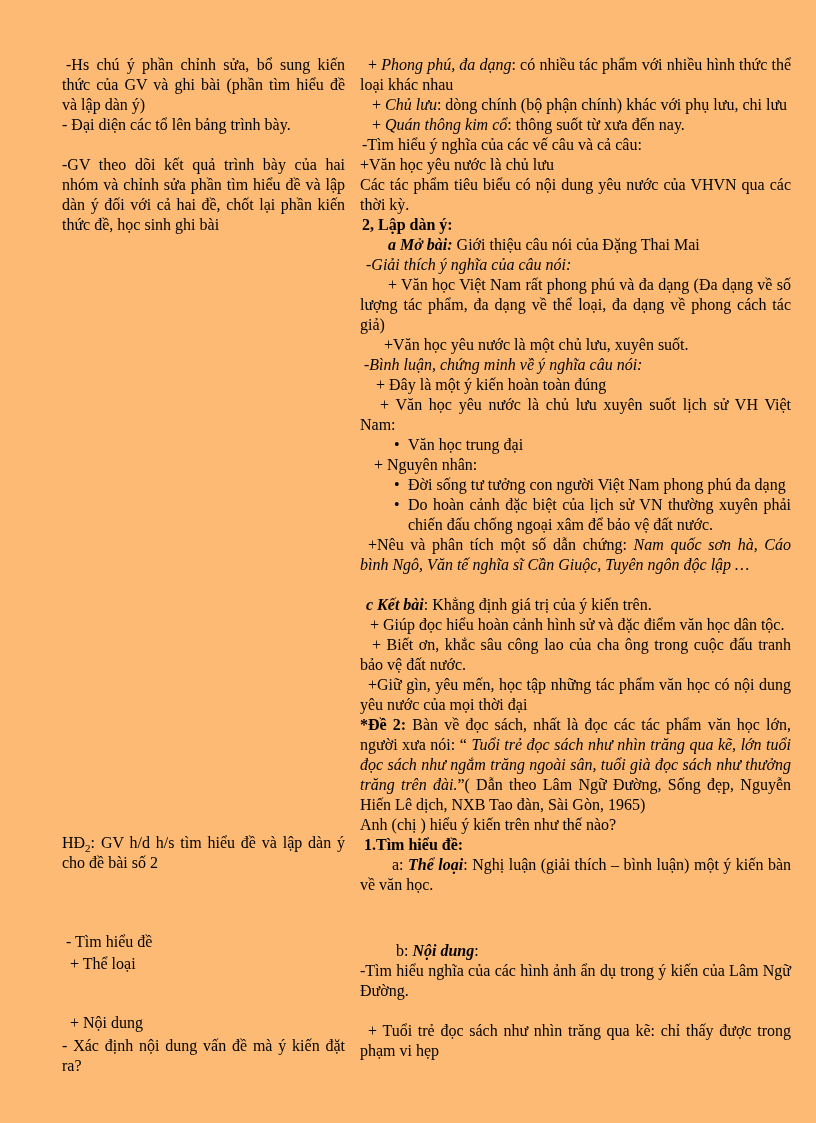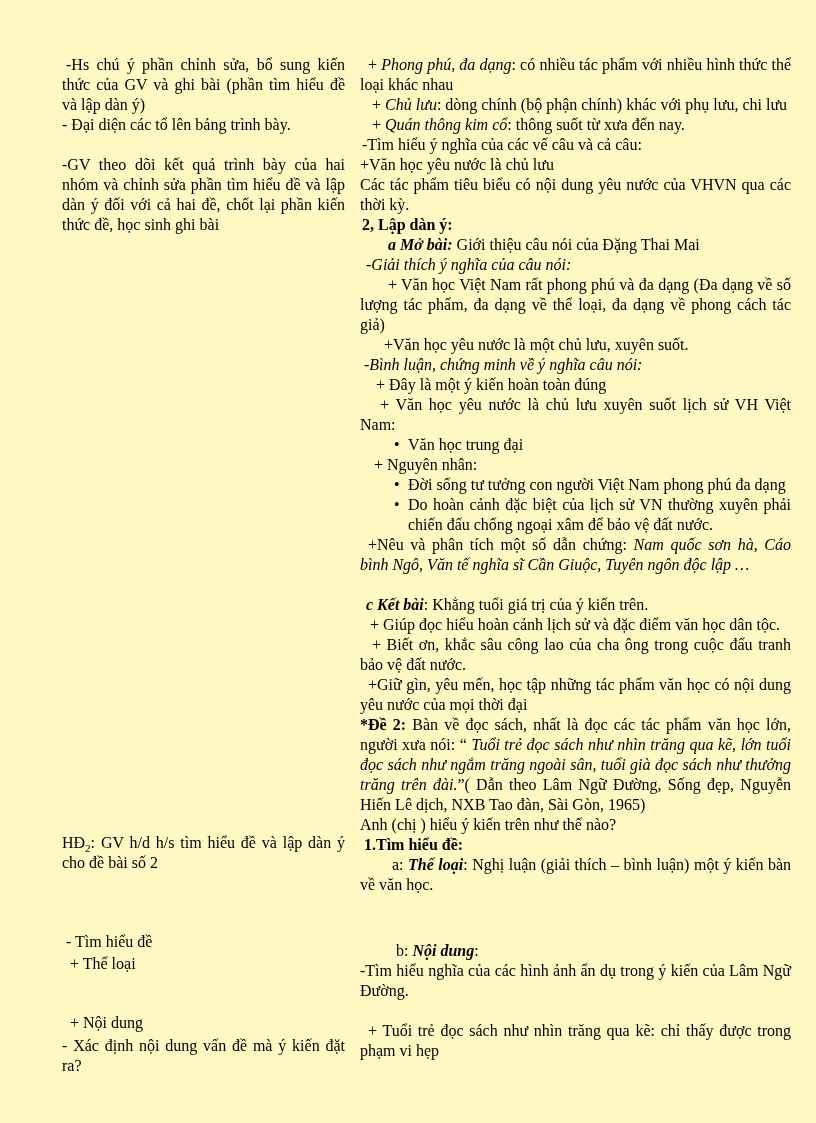--- a/index.html
+++ b/index.html
@@ -1,19 +1,19 @@
 <!DOCTYPE html>
 <html><head>
 <meta charset="utf-8">
 <style>
   html,body{margin:0;padding:0;background:#ffffff;}
   .page{
     position:relative;
     width:816px;height:1123px;
-    background:#fef9c3;
+    background:#fdba74;
     color:#000;
     font-family:"Liberation Serif","DejaVu Serif",serif;
     font-size:16px;line-height:20px;
     overflow:hidden;
   }
   .col{position:absolute;top:55px;}
   .col-left{left:62px;width:283px;}
   .col-right{left:360px;width:431px;}
   .p{margin:0;text-align:justify;}
   .i{font-style:italic;}
@@ -65,22 +65,22 @@
     <p class="p ti28">+ Văn học Việt Nam rất phong phú và đa dạng (Đa dạng về số lượng tác phẩm, đa dạng về thể loại, đa dạng về phong cách tác giả)</p>
     <p class="p ti24">+Văn học yêu nước là một chủ lưu, xuyên suốt.</p>
     <p class="p i ti4">-Bình luận, chứng minh về ý nghĩa câu nói:</p>
     <p class="p ti16">+ Đây là một ý kiến hoàn toàn đúng</p>
     <p class="p ti20">+ Văn học yêu nước là chủ lưu xuyên suốt lịch sử VH Việt Nam:</p>
     <p class="li"><span class="bullet">•</span><span>Văn học trung đại</span></p>
     <p class="p ti14">+ Nguyên nhân:</p>
     <p class="li"><span class="bullet">•</span><span>Đời sống tư tưởng con người Việt Nam phong phú đa dạng</span></p>
     <p class="li"><span class="bullet">•</span><span>Do hoàn cảnh đặc biệt của lịch sử VN thường xuyên phải chiến đấu chống ngoại xâm để bảo vệ đất nước.</span></p>
     <p class="p ti8"><span>+Nêu và phân tích một số dẫn chứng: </span><span class="i">Nam quốc sơn hà, Cáo bình Ngô, Văn tế nghĩa sĩ Cần Giuộc, Tuyên ngôn độc lập …</span></p>
-    <p class="p ti6 mt20"><span class="bi u">c Kết bài</span><span>: Khẳng tuổi giá trị của ý kiến trên.</span></p>
-    <p class="p ti10">+ Giúp đọc hiểu hoàn cảnh lịch sử và đặc điểm văn học dân tộc.</p>
+    <p class="p ti6 mt20"><span class="bi u">c Kết bài</span><span>: Khẳng định giá trị của ý kiến trên.</span></p>
+    <p class="p ti10">+ Giúp đọc hiểu hoàn cảnh hình sử và đặc điểm văn học dân tộc.</p>
     <p class="p ti12">+ Biết ơn, khắc sâu công lao của cha ông trong cuộc đấu tranh bảo vệ đất nước.</p>
     <p class="p ti8">+Giữ gìn, yêu mến, học tập những tác phẩm văn học có nội dung yêu nước của mọi thời đại</p>
     <p class="p"><span class="b">*</span><span class="b u">Đề 2:</span><span> Bàn về đọc sách, nhất là đọc các tác phẩm văn học lớn, người xưa nói: “ </span><span class="i">Tuổi trẻ đọc sách như nhìn trăng qua kẽ, lớn tuổi đọc sách như ngắm trăng ngoài sân, tuổi già đọc sách như thưởng trăng trên đài.</span><span>”( Dẫn theo Lâm Ngữ Đường, Sống đẹp, Nguyễn Hiến Lê dịch, NXB Tao đàn, Sài Gòn, 1965)</span></p>
     <p class="p">Anh (chị ) hiểu ý kiến trên như thế nào?</p>
     <p class="p b u ti4">1.Tìm hiểu đề:</p>
     <p class="p ti32"><span class="u">a: </span><span class="bi u">Thể loại</span><span>: Nghị luận (giải thích – bình luận) một ý kiến bàn về văn học.</span></p>
     <p class="p ti36"><span class="u">b: </span><span class="bi u">Nội dung</span><span>:</span></p>
     <p class="p">-Tìm hiểu nghĩa của các hình ảnh ẩn dụ trong ý kiến của Lâm Ngữ Đường.</p>
     <p class="p ti8 mt20">+ Tuổi trẻ đọc sách như nhìn trăng qua kẽ: chỉ thấy được trong phạm vi hẹp</p>
   </div>

